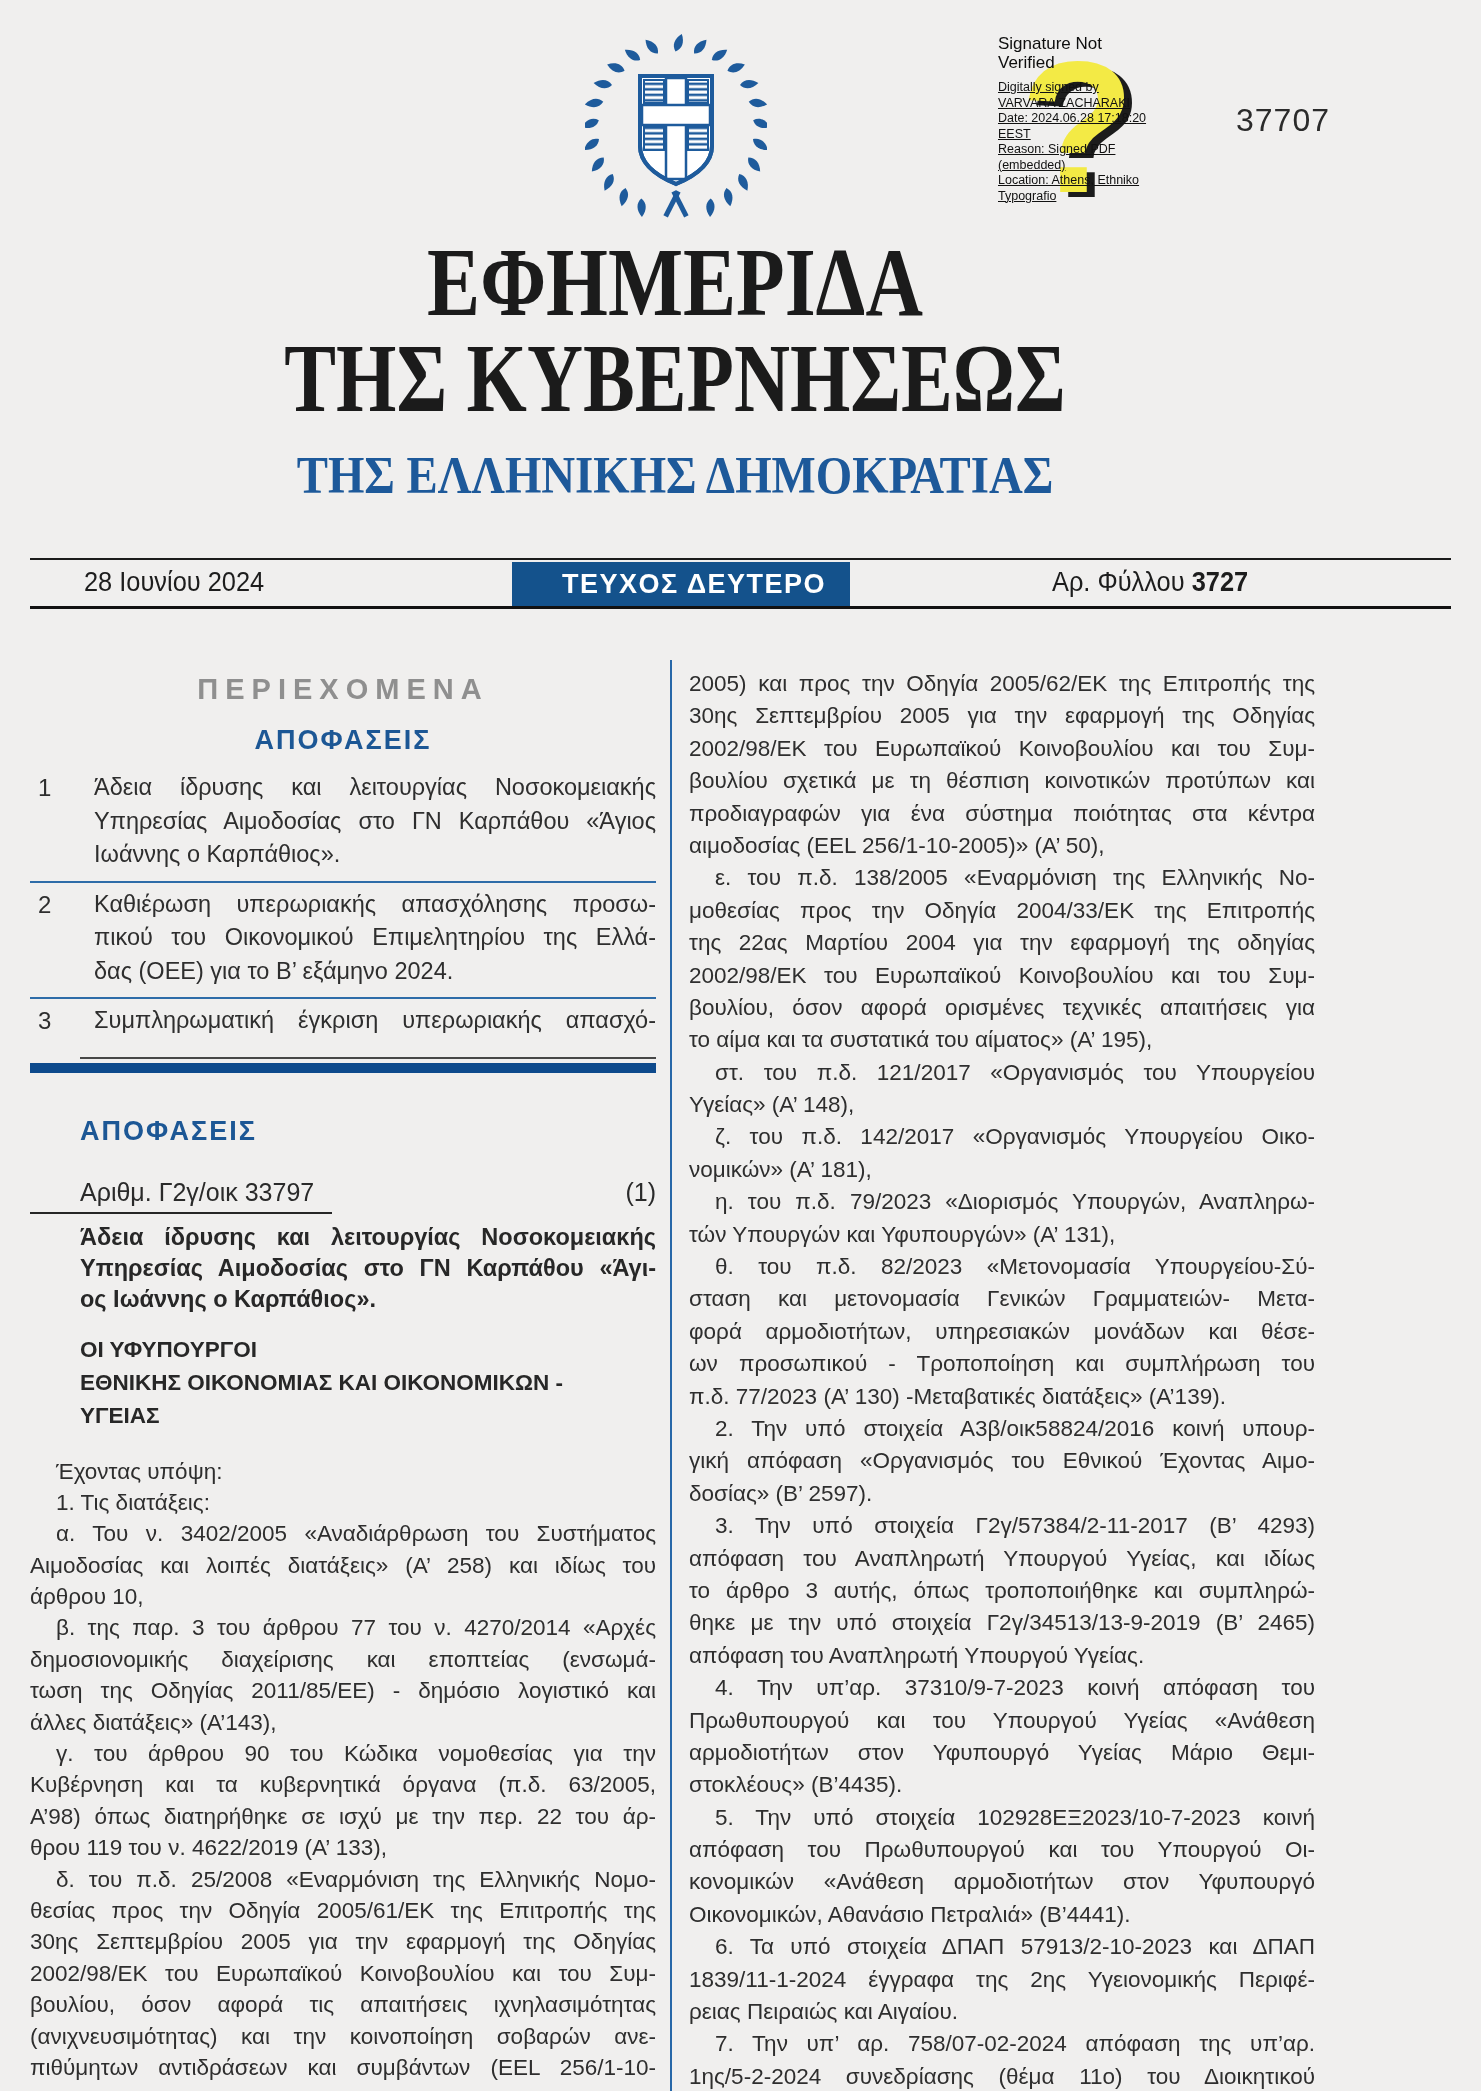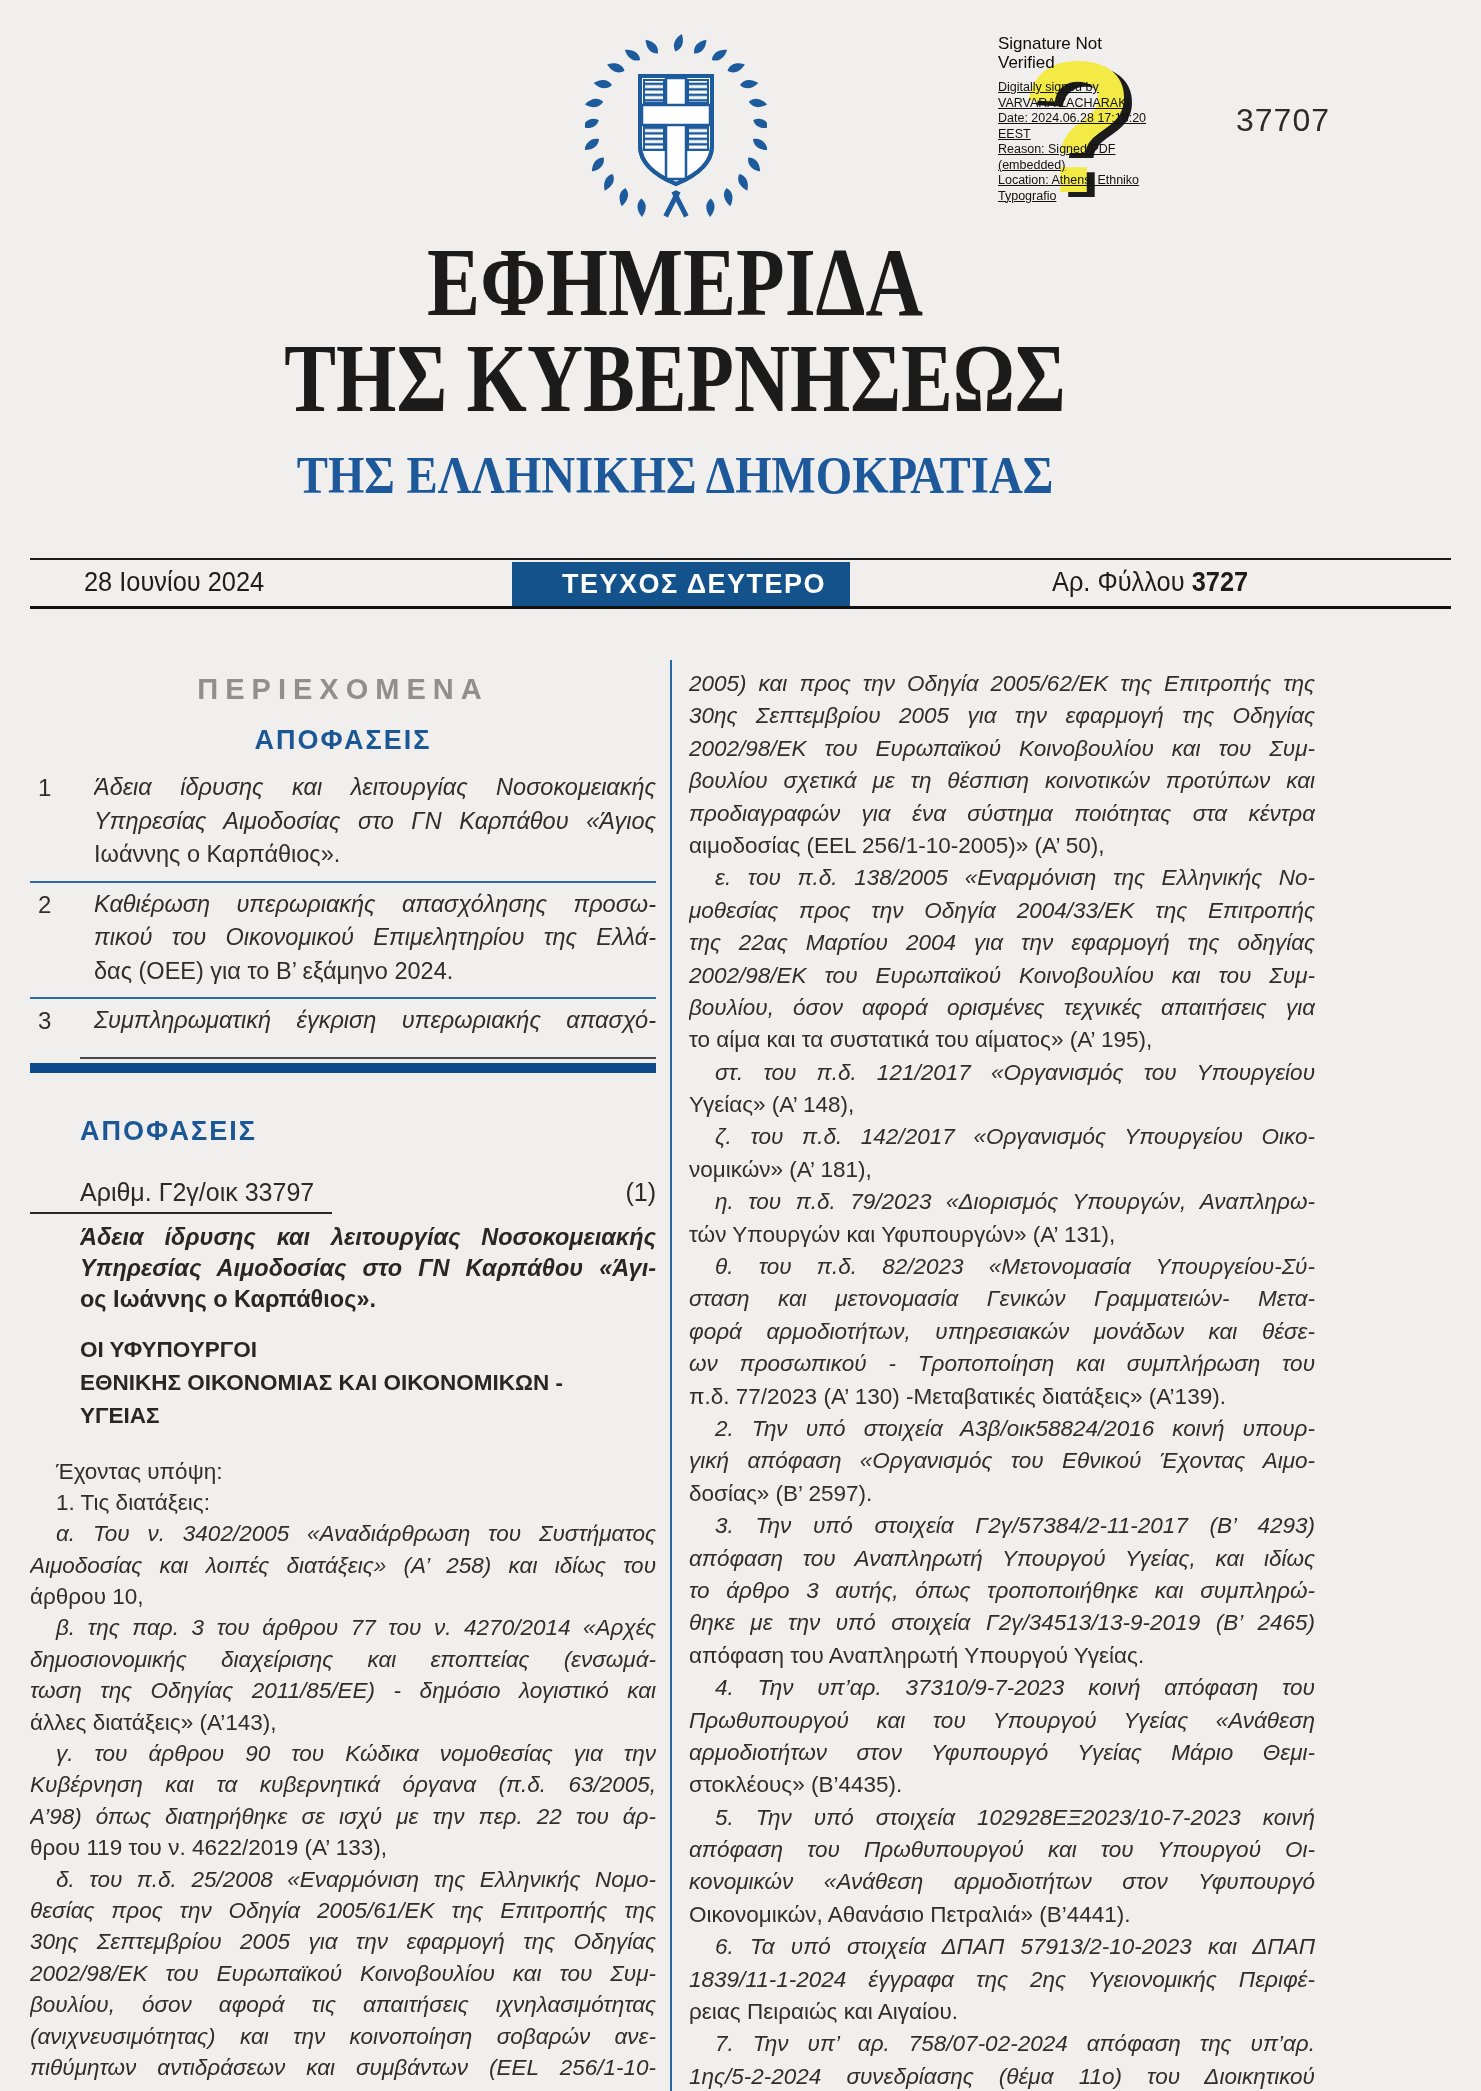--- a/index.html
+++ b/index.html
@@ -38,21 +38,21 @@
   .colL{position:absolute;left:30px;top:662px;width:626px;}
   .colR{position:absolute;left:689px;top:668px;width:626px;}
 
   .c-title{margin:10px 0 18px 0;text-align:center;font-size:29px;font-weight:bold;letter-spacing:7px;color:#8f8f8f;line-height:34px;}
   .c-sub{margin:0 0 10px 0;text-align:center;font-size:27px;font-weight:bold;letter-spacing:2px;color:#1c5795;line-height:32px;}
 
   .toc-item{position:relative;padding:5px 0 9px 64px;}
   .toc-item.sep{border-bottom:2px solid #2e6ca8;}
   .toc-num{position:absolute;left:8px;top:5px;font-size:24px;line-height:33.5px;color:#2e2e2e;}
   .tl{height:33.5px;line-height:33.5px;font-size:23.5px;color:#2e2e2e;overflow:hidden;}
-  .j{text-align:justify;text-align-last:justify;font-style:italic;}
+  .j{text-align:justify;text-align-last:justify;}
 
   .thinline{margin:10px 0 4px 50px;width:576px;height:2px;background:#474747;}
   .bluebar{width:100%;height:10px;background:#0e4a8c;}
 
   .decisions{margin-top:42px;}
   .d-head{margin:0 0 30px 50px;font-size:27px;font-weight:bold;letter-spacing:2px;color:#1c5795;line-height:32px;}
   .d-numrow{position:relative;margin-left:50px;height:30px;line-height:30px;font-size:25px;color:#2a2a2a;}
   .d-index{position:absolute;right:0;top:0;}
   .d-underline{margin:5px 0 8px 0;width:302px;height:2px;background:#262626;}
   .d-title{margin-left:50px;}

